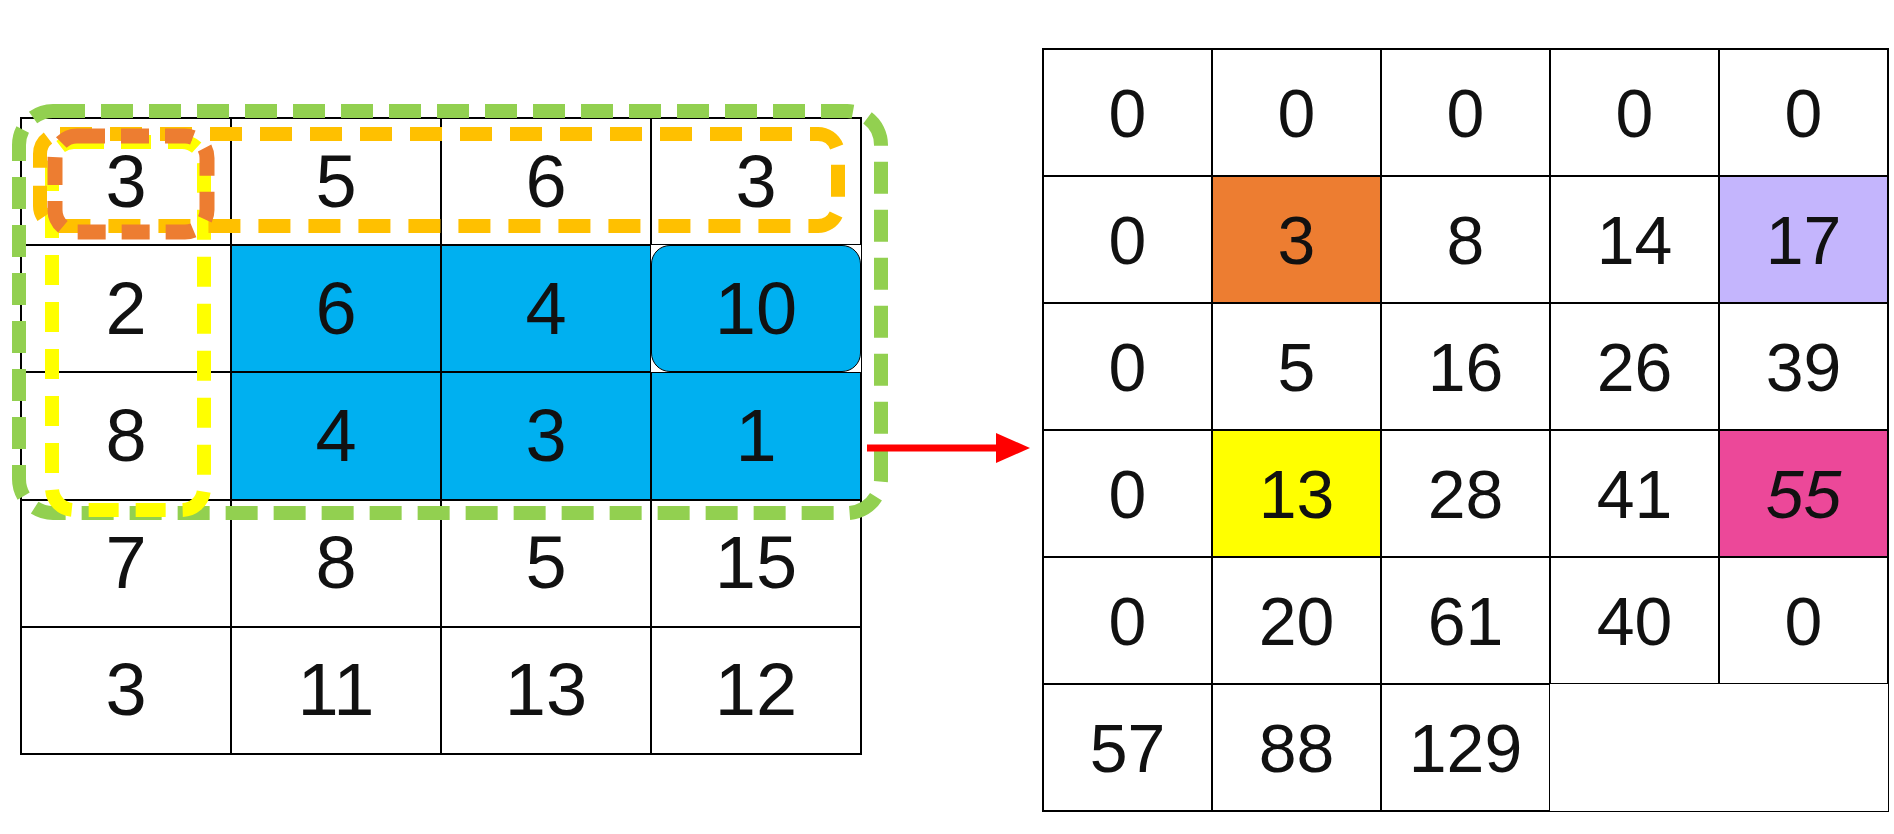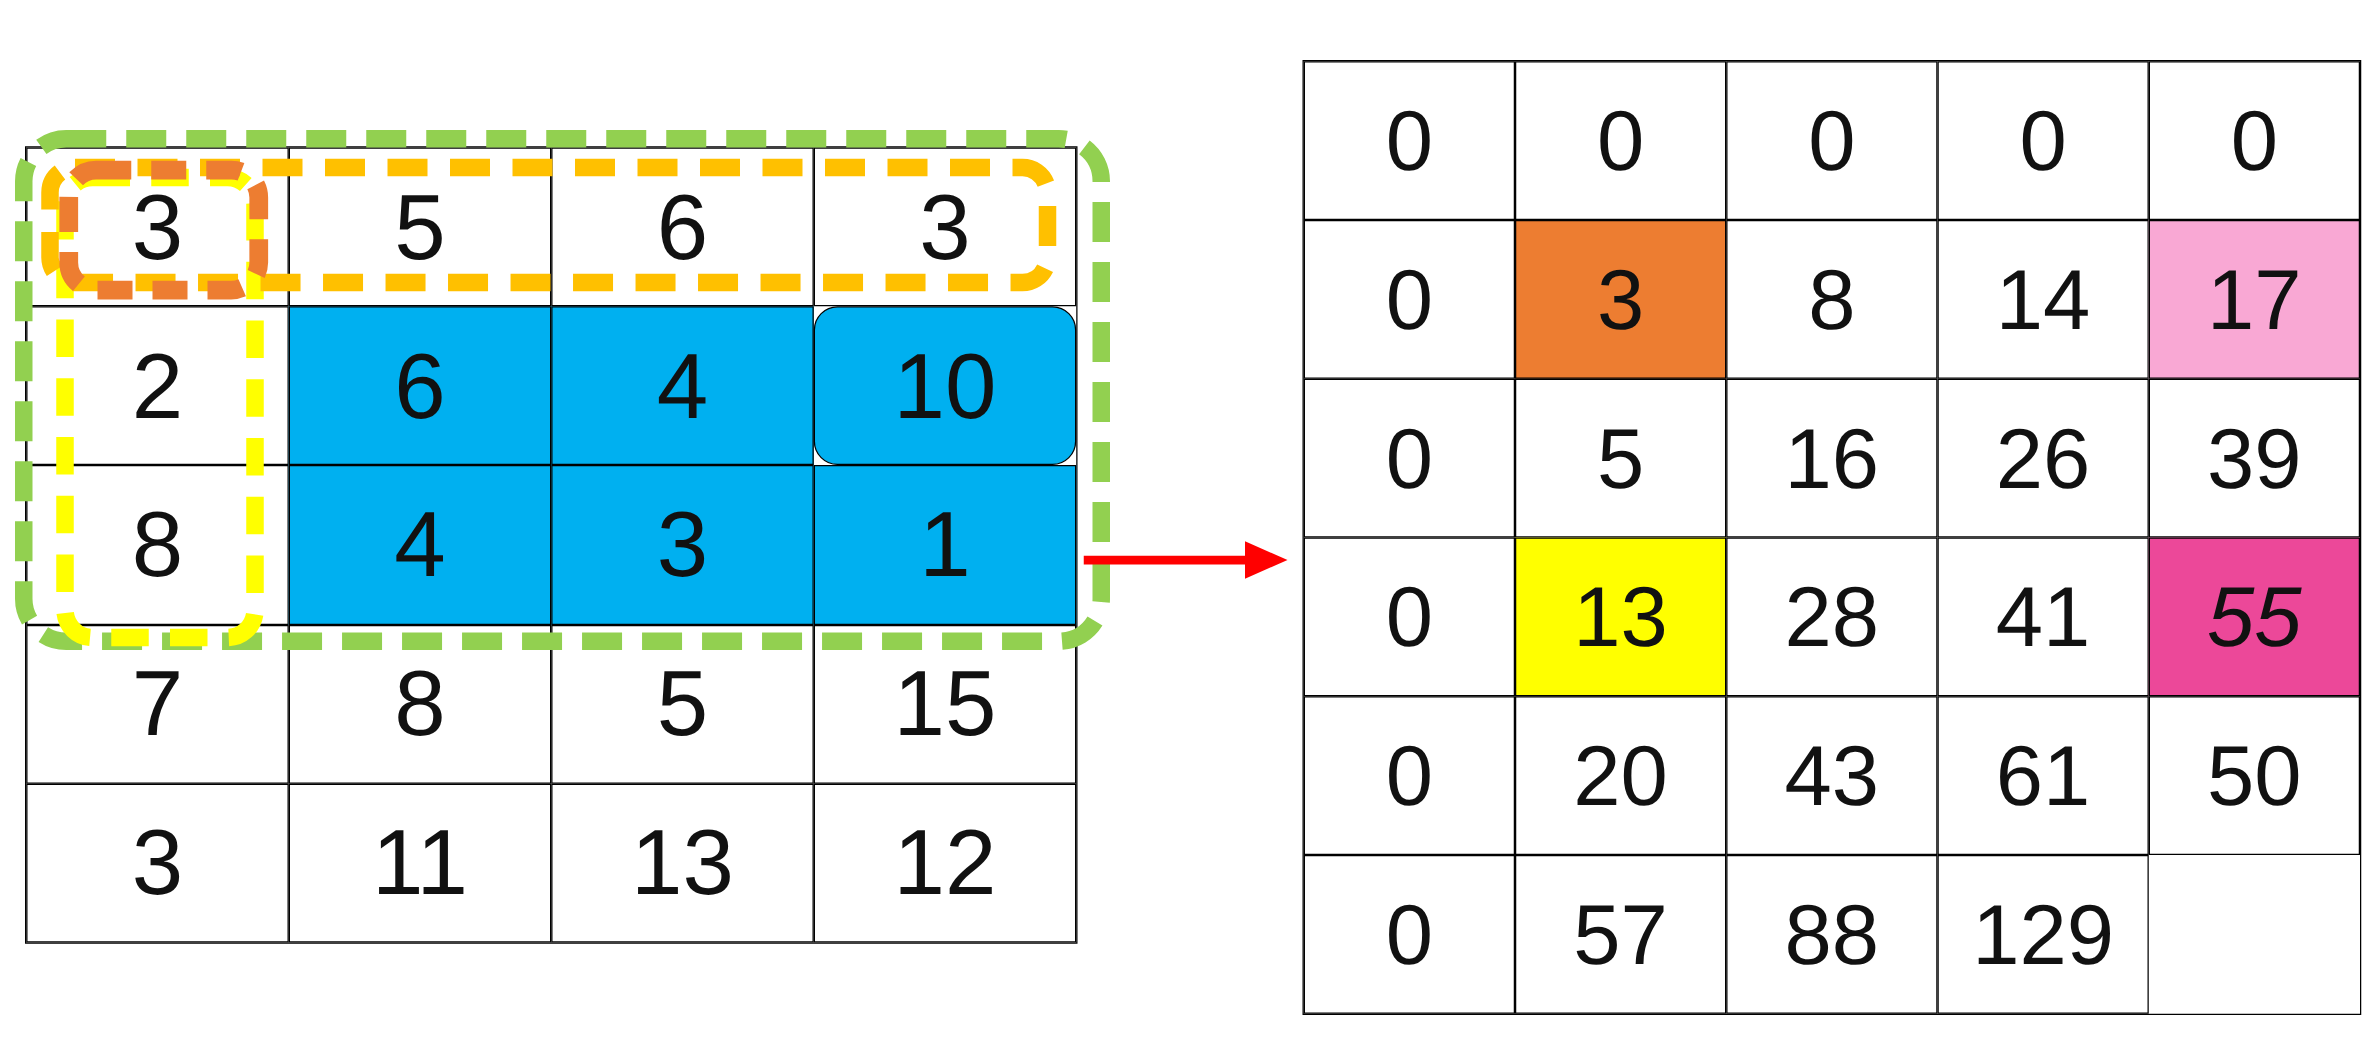--- a/index.html
+++ b/index.html
@@ -90,35 +90,34 @@
   <div class="grid" id="sat-grid">
       <div class="cell">0</div>
       <div class="cell">0</div>
       <div class="cell">0</div>
       <div class="cell">0</div>
       <div class="cell">0</div>
       <div class="cell">0</div>
       <div class="cell" style="background: rgb(237, 125, 49);">3</div>
       <div class="cell">8</div>
       <div class="cell">14</div>
-      <div class="cell" style="background: #f9a8d4; text-align: right;">17</div>
+      <div class="cell" style="background: #c4b5fd; text-align: right;">17</div>
       <div class="cell">0</div>
       <div class="cell">5</div>
       <div class="cell">16</div>
       <div class="cell">26</div>
       <div class="cell">39</div>
       <div class="cell">0</div>
       <div class="cell" style="background: rgb(255, 255, 0);">13</div>
       <div class="cell">28</div>
       <div class="cell">41</div>
       <div class="cell" style="background: #ec4899; font-style: italic;">55</div>
       <div class="cell">0</div>
       <div class="cell">20</div>
-      <div class="cell">43</div>
       <div class="cell">61</div>
-      <div class="cell">50</div>
+      <div class="cell">40</div>
       <div class="cell">0</div>
       <div class="cell">57</div>
       <div class="cell">88</div>
       <div class="cell">129</div>
     </div>
 
 </div>
 
 </body></html>

